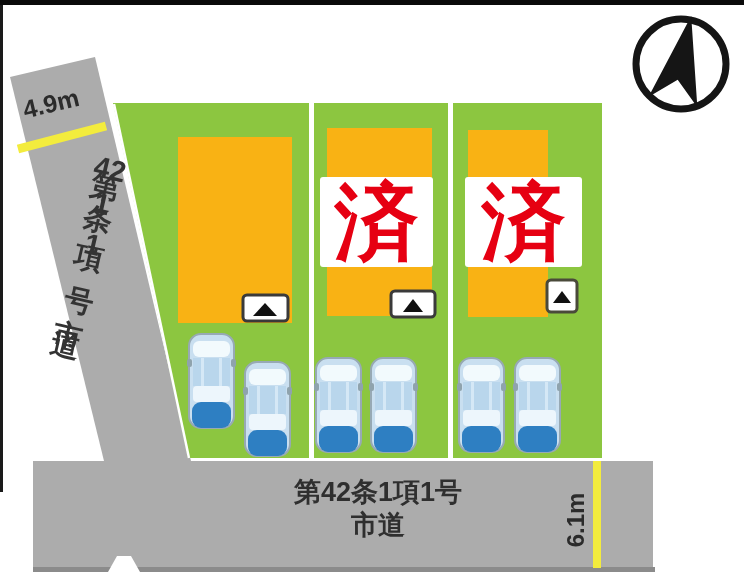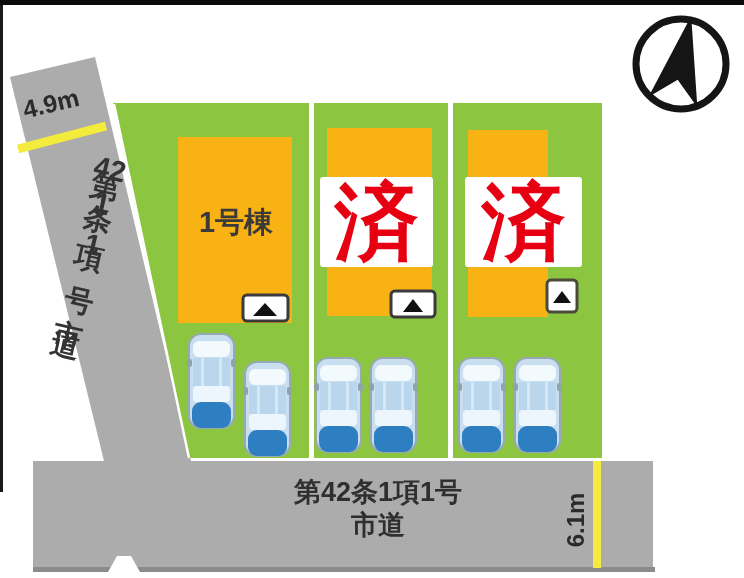--- a/index.html
+++ b/index.html
@@ -99,21 +99,20 @@
     <rect x="0" y="0" width="744" height="5" fill="#0A0A0A"></rect>
     <rect x="0" y="5" width="3" height="487" fill="#1a1a1a"></rect>
   </svg>
 
   <div class="lbl lbl-49m">4.9m</div>
 
   <div class="lbl vtext lbl-left-road-name"><span>第</span><span class="tcy">42</span><span>条1項1号</span></div>
 
   <div class="lbl vtext lbl-left-road-type">市道</div>
 
-  <div class="lbl lbl-building1">1号棟</div>
 
   <div class="sold-box sold-box-2">
     <span class="sold-char">済</span>
   </div>
   <div class="sold-box sold-box-3">
     <span class="sold-char">済</span>
   </div>
 
   <div class="lbl lbl-bottom-road-name">第42条1項1号</div>
   <div class="lbl lbl-bottom-road-type">市道</div>

